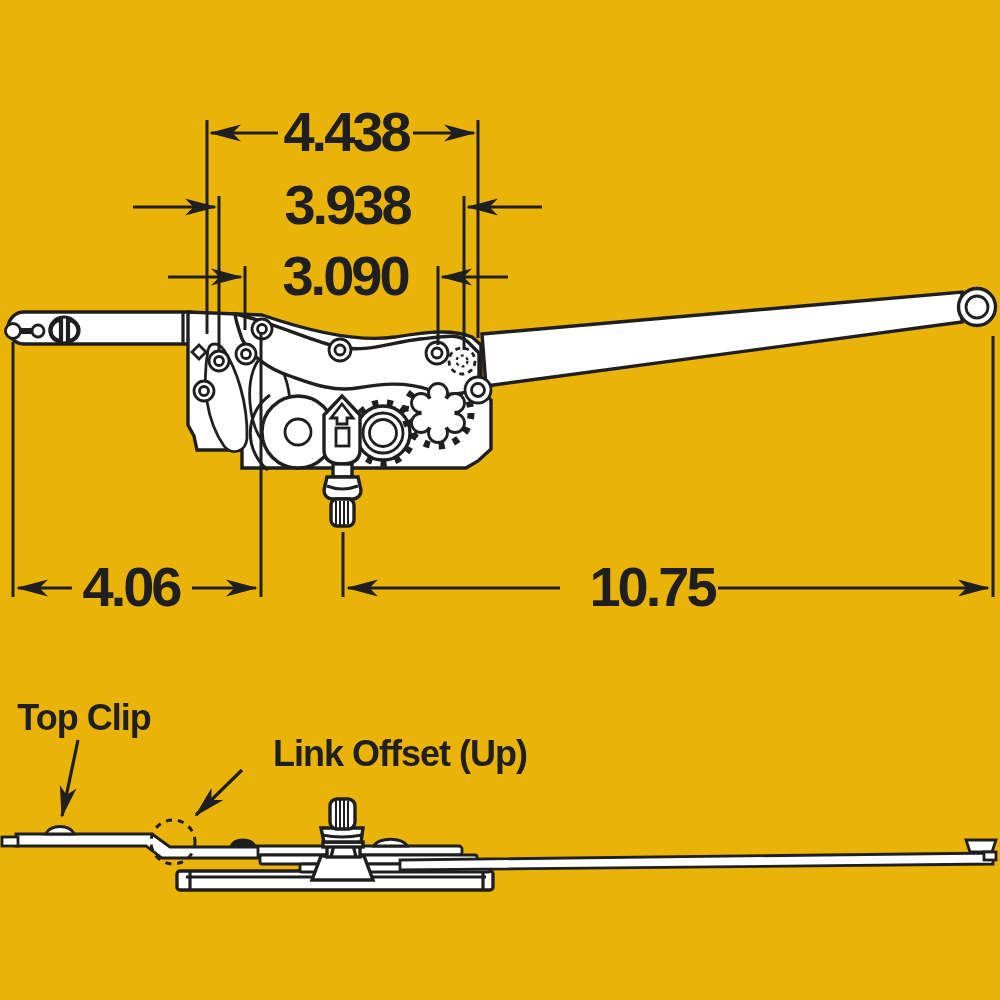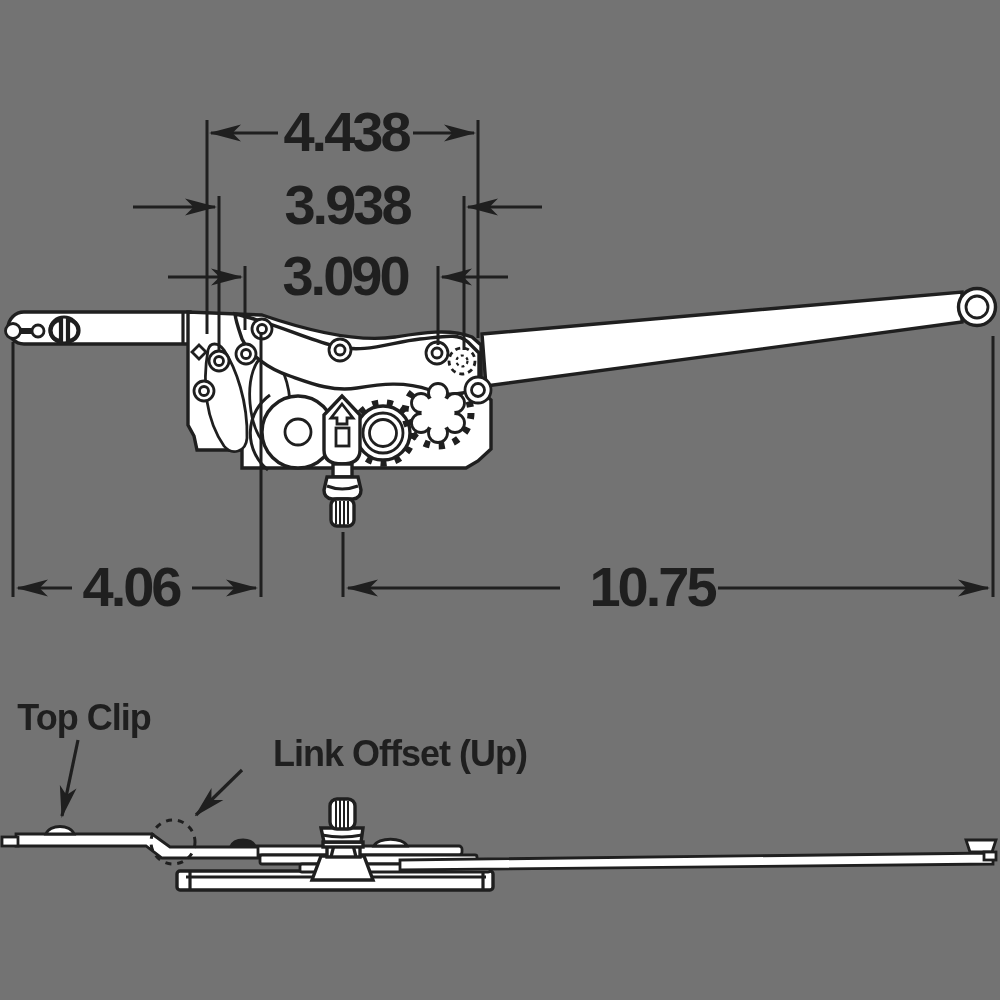--- a/index.html
+++ b/index.html
@@ -1,16 +1,16 @@
 <!DOCTYPE html>
 <html><head>
 <meta charset="utf-8">
 <style>
   html,body{margin:0;padding:0;background:#ffffff;}
-  .stage{position:relative;width:1000px;height:1000px;background:#737373;overflow:hidden;}
+  .stage{position:relative;width:1000px;height:1000px;background:#eab308;overflow:hidden;}
   svg{display:block;}
   text{font-family:"Liberation Sans", sans-serif;font-weight:bold;fill:#1f1f1f;}
   .dimtxt{font-size:56px;letter-spacing:-3px;}
   .lbltxt{font-size:36px;letter-spacing:-1px;}
   .ln{stroke:#1f1f1f;stroke-width:3.2;fill:none;}
   .ol{stroke:#1f1f1f;stroke-width:3.4;fill:#ffffff;}
   .ol2{stroke:#1f1f1f;stroke-width:2.8;fill:#ffffff;}
   .nf{stroke:#1f1f1f;stroke-width:3;fill:none;}
 </style>
 </head>

